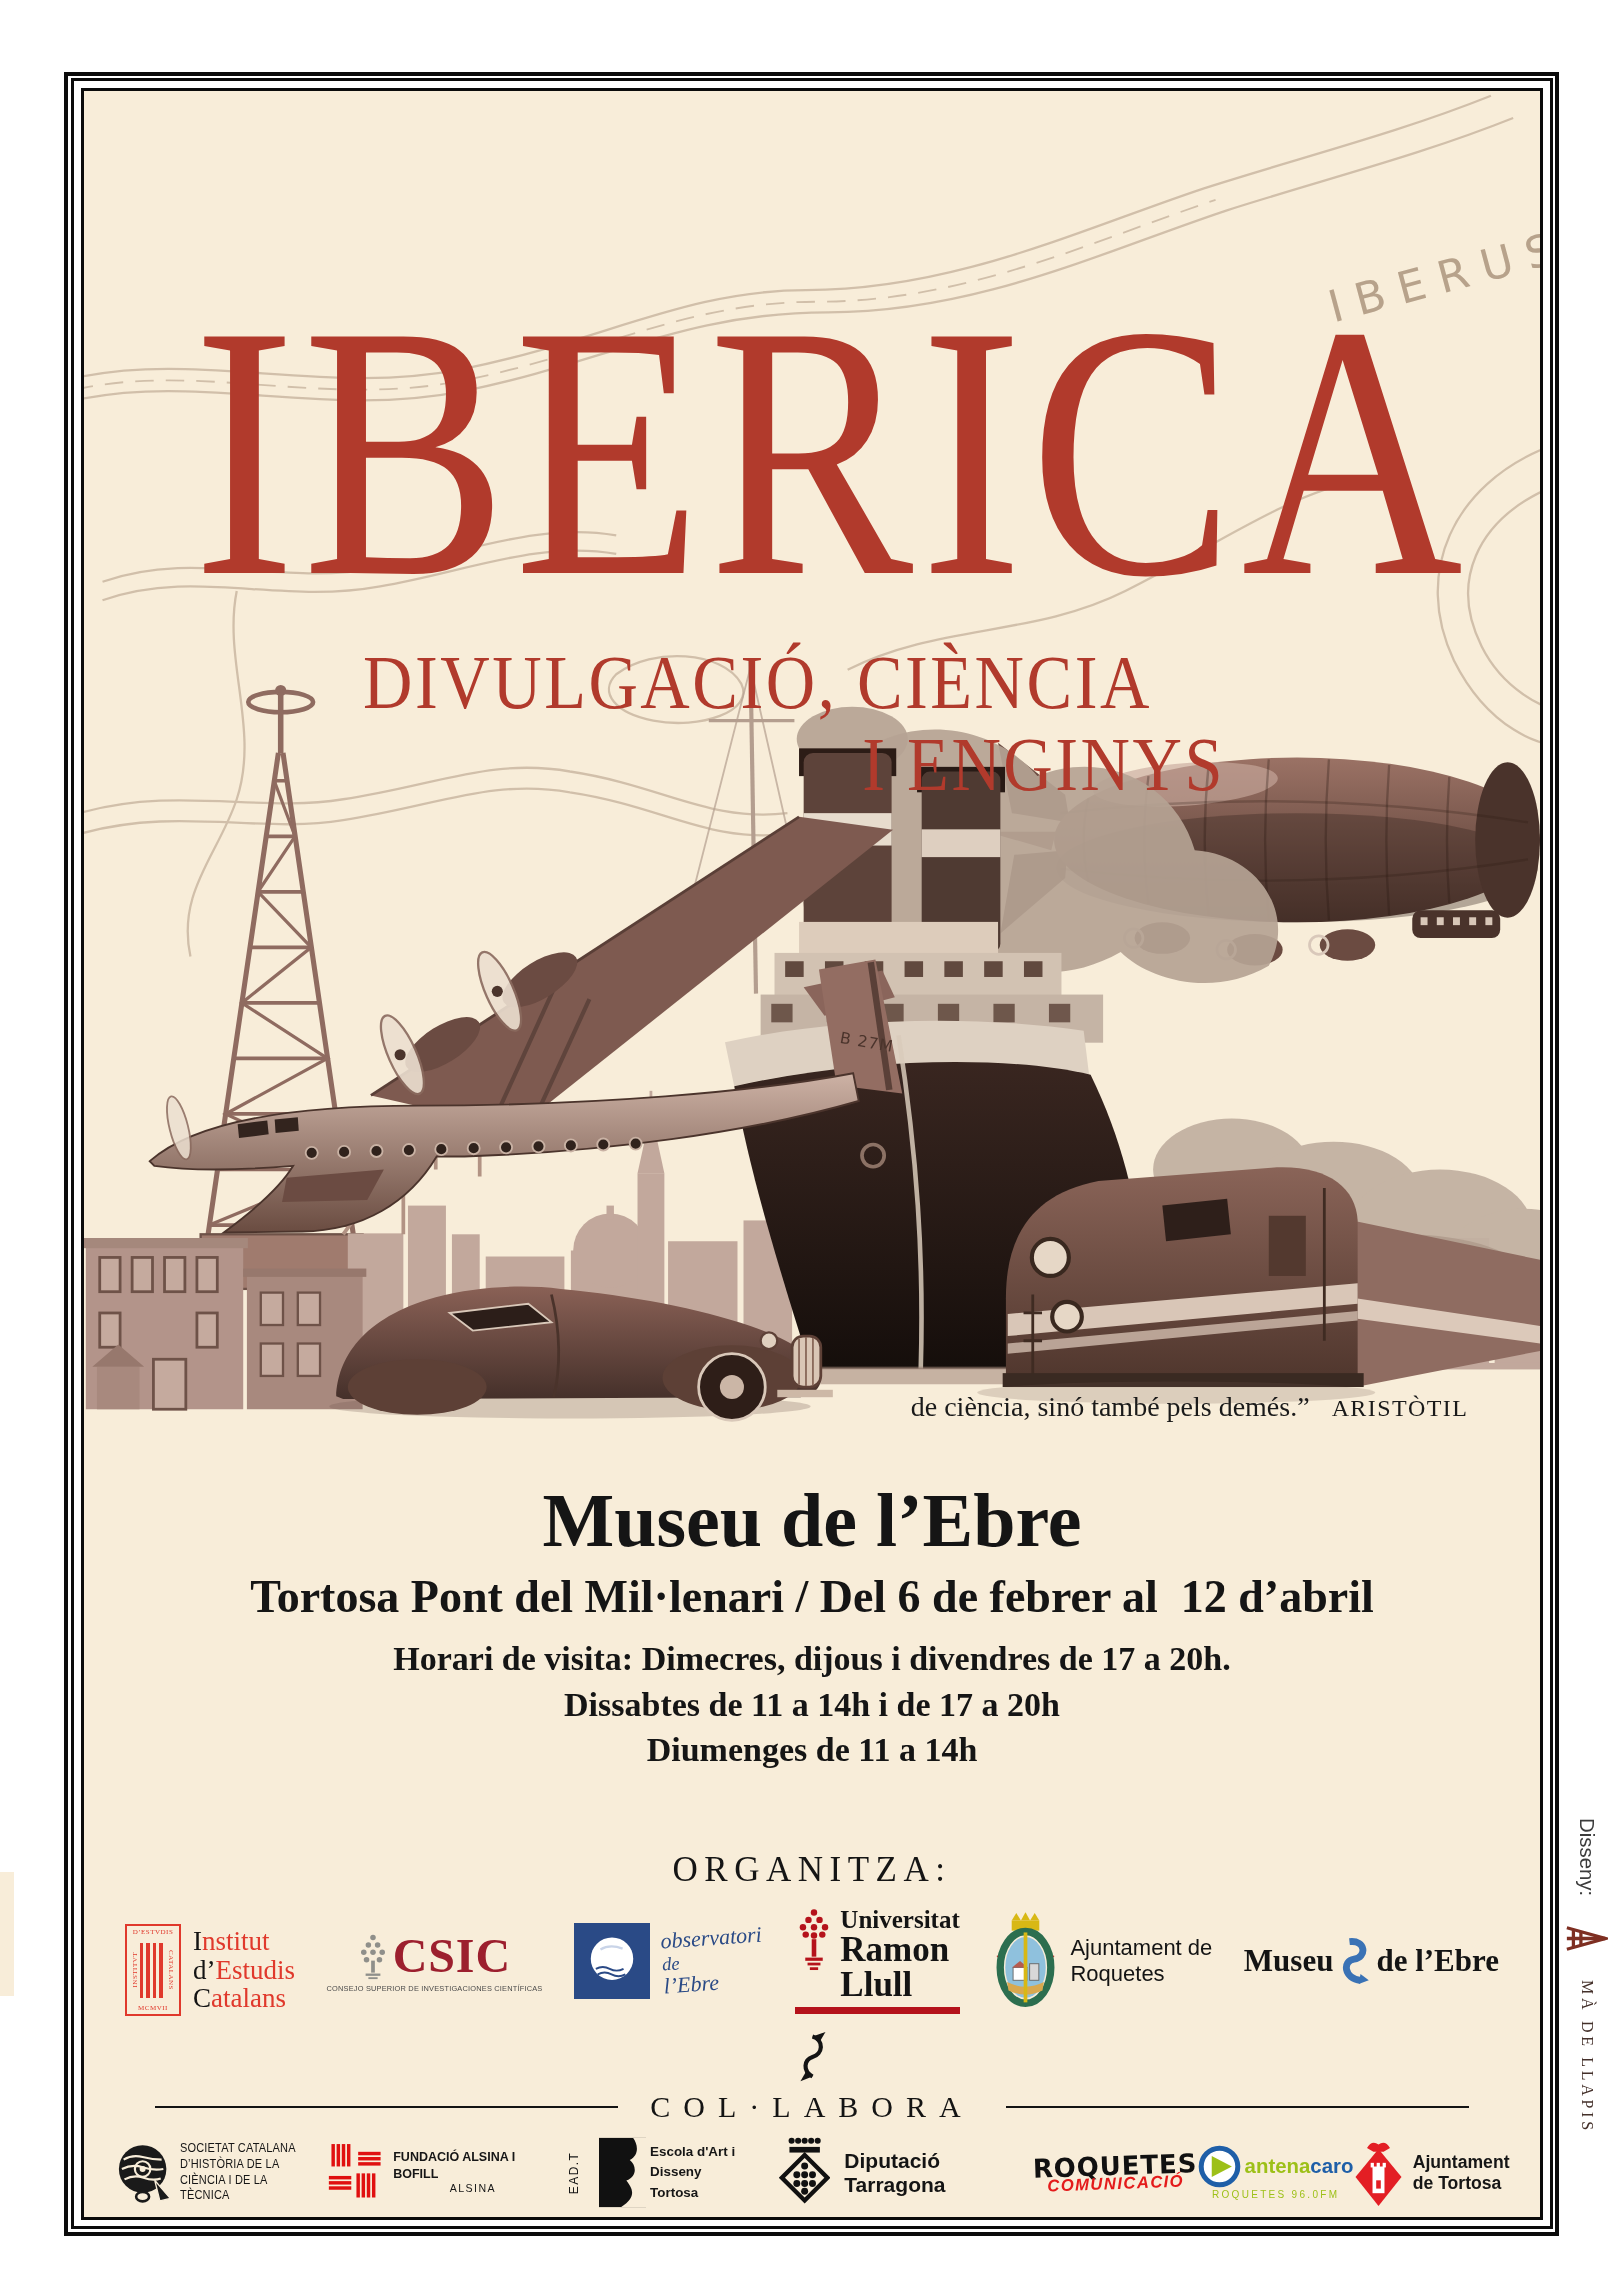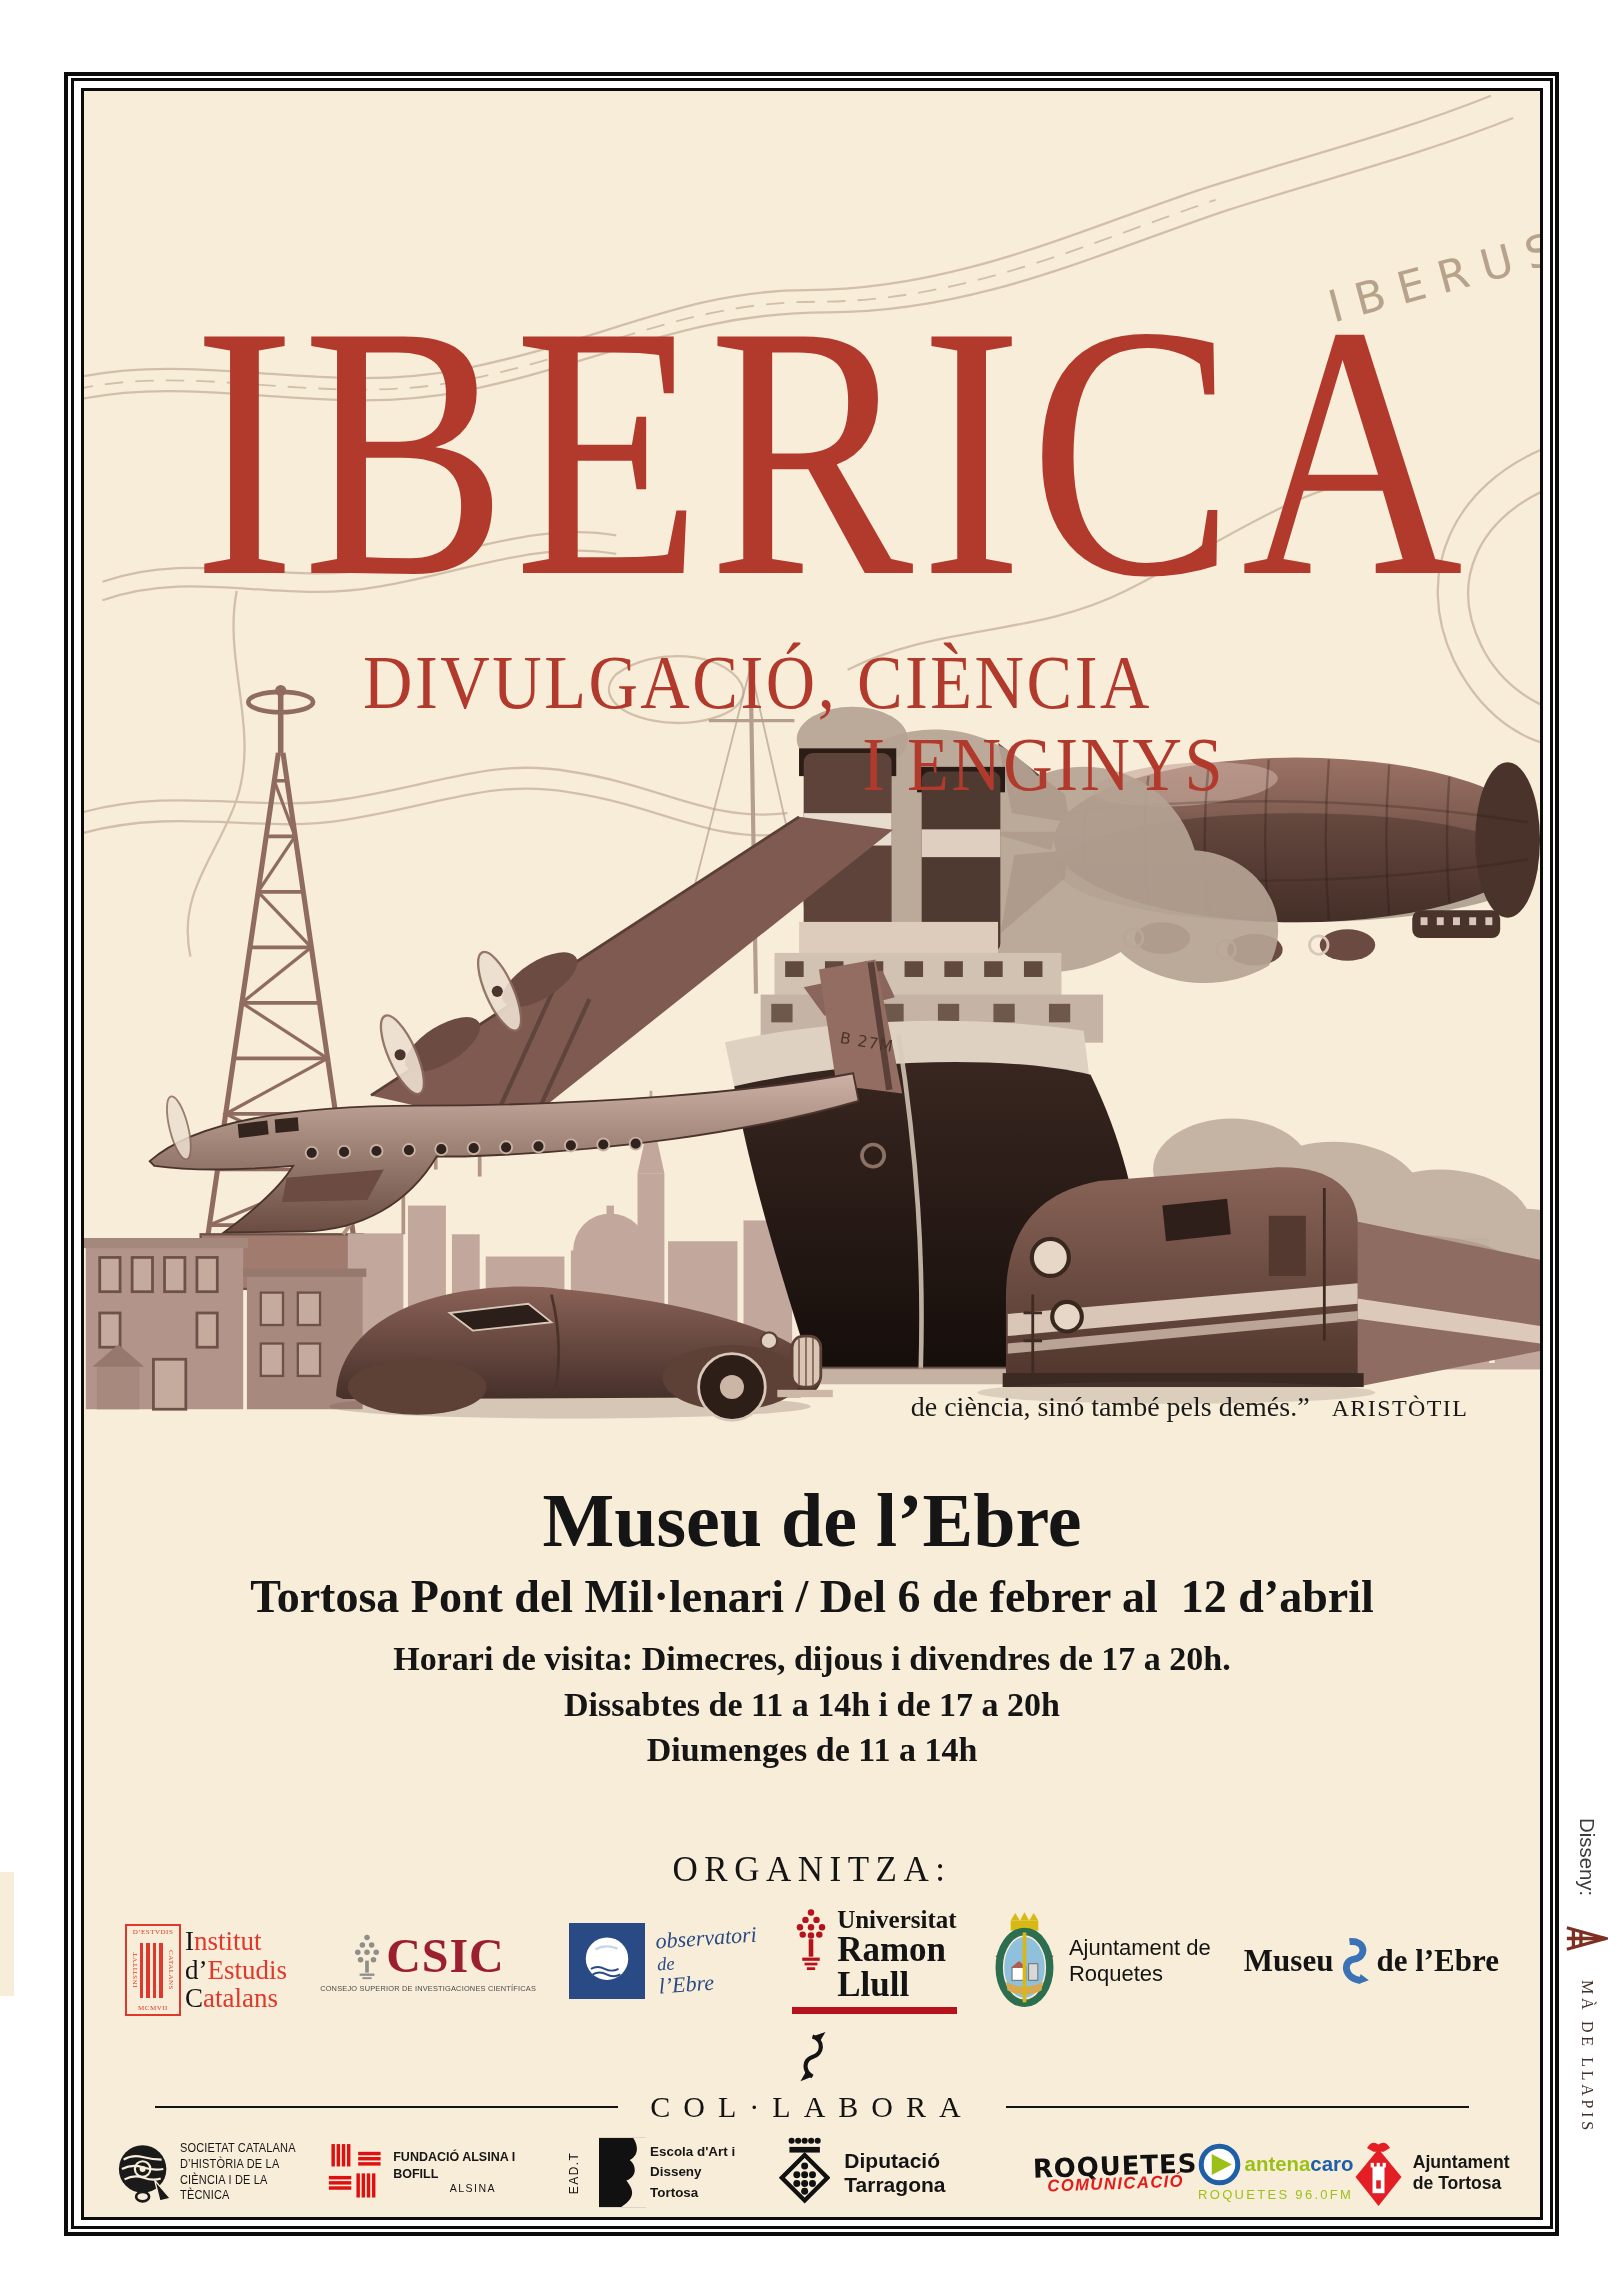--- a/index.html
+++ b/index.html
@@ -38,21 +38,21 @@
   .col-heading .txt{font-size:30px;letter-spacing:13px;color:#141414;white-space:nowrap;}
   .sans{font-family:"Liberation Sans",sans-serif;}
   
   .credit{position:absolute;left:1572px;top:1818px;height:361px;writing-mode:vertical-rl;
           display:flex;align-items:center;gap:20.4px;z-index:6;}
   .credit-label{font-family:"Liberation Sans",sans-serif;font-size:20.4px;color:#3c3c3c;}
   .credit-name{font-size:16px;letter-spacing:3.7px;color:#44302a;}
   .credit-logo{display:inline-block;transform:rotate(90deg);}
   
   .lg{display:flex;align-items:center;}
-  .iec{gap:4px;margin-top:19px;}
+  .iec{gap:12px;margin-top:19px;}
   .iec-seal{width:56px;height:92px;border:2.8px solid #e0392c;box-sizing:border-box;display:flex;flex-direction:column;
             align-items:center;justify-content:space-between;color:#e0392c;padding:1.9px 0;}
   .iec-seal .tiny{font-size:7px;letter-spacing:0.5px;}
   .iec-mid{display:flex;align-items:center;justify-content:center;gap:1.4px;flex:1;}
   .v{writing-mode:vertical-rl;} .vud{writing-mode:vertical-rl;transform:rotate(180deg);}
   .iec-stripes{width:26px;height:55px;background:repeating-linear-gradient(90deg,#e0392c 0 3.2px,#f8edd9 3.2px 6.5px);}
   .iec-text div{font-size:27px;line-height:1.06;color:#e0392c;}
   .iec-text div::first-letter{color:#141414;}
   .csic{flex-direction:column;gap:1px;}
   .csic-top{display:flex;align-items:center;gap:4.6px;}
@@ -85,21 +85,21 @@
   .eadt .cl-text div{font-size:13.4px;font-weight:700;line-height:1.5;}
   .dipu{gap:14px;}
   .dipu-label{font-size:21px;font-weight:700;color:#141414;}
   .rcom{flex-direction:column;align-items:center;transform:rotate(-2deg);}
   .rcom-1{font-size:26px;font-weight:700;letter-spacing:0.9px;color:#111;font-family:"DejaVu Sans",sans-serif;}
   .rcom-2{font-size:16.7px;font-weight:700;font-style:italic;letter-spacing:1.4px;color:#e41b1b;margin-top:-7.4px;}
   .acaro{flex-direction:column;align-items:center;gap:0.9px;}
   .acaro-top{display:flex;align-items:center;gap:3.7px;}
   .acaro-word{font-size:20.4px;font-weight:700;}
   .acaro-word .g{color:#9dc018;} .acaro-word .b{color:#1f5fa8;}
-  .acaro-tag{font-size:13px;letter-spacing:2.3px;color:#9dc018;}
+  .acaro-tag{font-size:10px;letter-spacing:2.3px;color:#9dc018;}
   .ator{gap:8.3px;}
   .ator .cl-text div{font-size:17.6px;font-weight:700;line-height:1.15;}
 </style>
 </head>
 <body>
 
 <div class="page">
 
   <div class="frame frame-a"></div>
   <div class="frame frame-b"></div>

